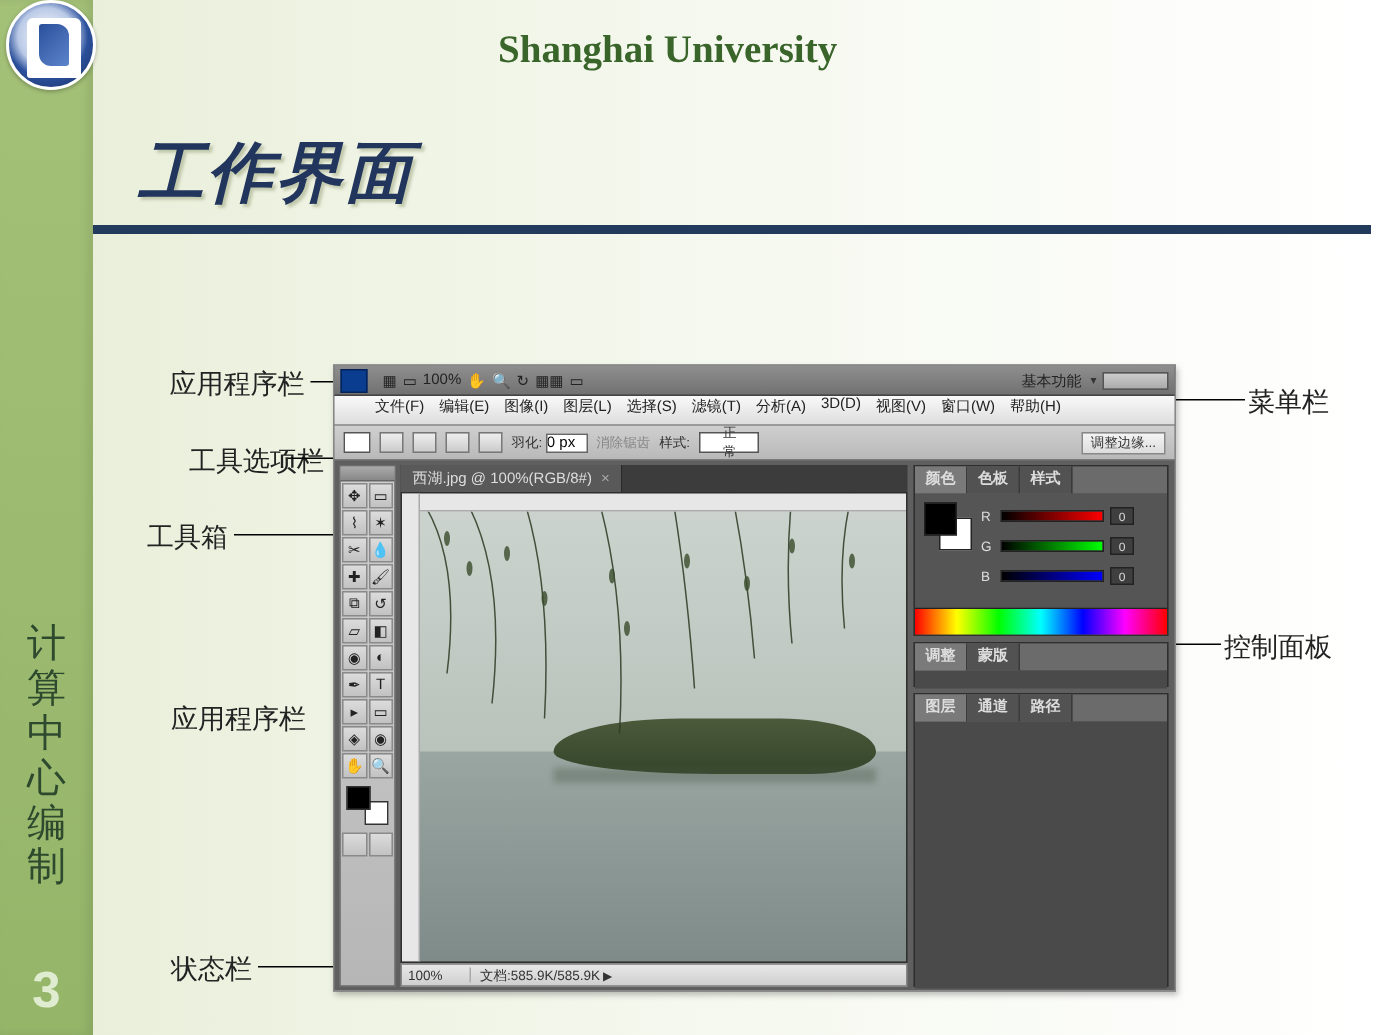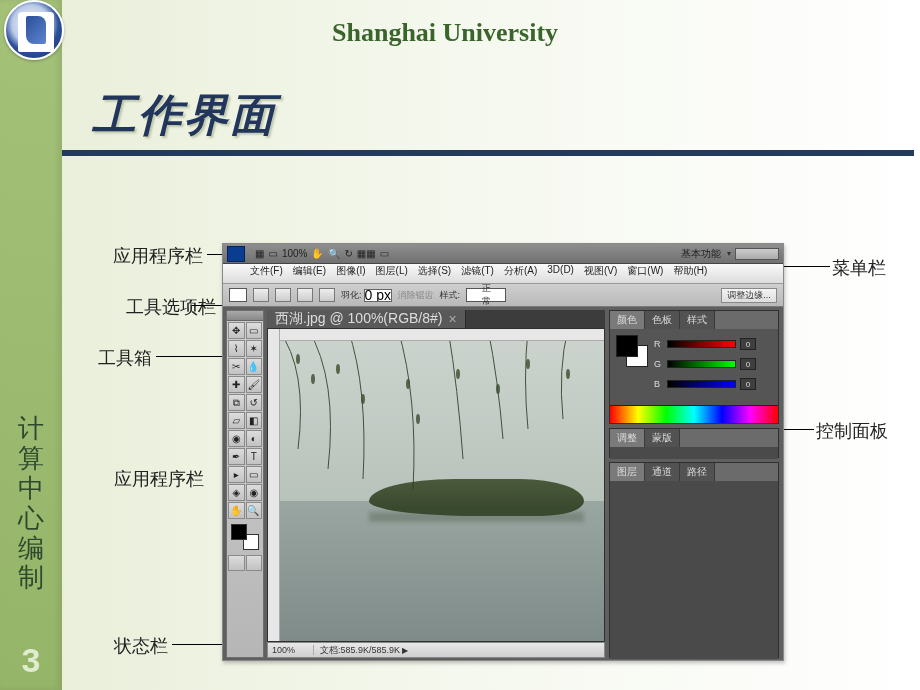--- a/index.html
+++ b/index.html
@@ -37,38 +37,38 @@
   
   
   .menu-bar { position: absolute; left: 0; top: 20px; right: 0; height: 20px; background: linear-gradient(#f9f9f9,#ddd); border-bottom: 1px solid #999; display: flex; align-items: flex-start; font-size: 10px; color: #222; padding-left: 22px; gap: 0; }
   .menu-bar span { padding: 0 5px; cursor: default; }
   
   
   .opt-bar { position: absolute; left: 0; top: 40px; right: 0; height: 23px; background: linear-gradient(#cfcfcf,#b9b9b9); border-bottom: 1px solid #7a7a7a; display: flex; align-items: center; font-size: 9px; color: #333; padding-left: 6px; gap: 6px; }
   .opt-bar .swatch { width:18px; height:14px; background:#fff; border:1px solid #555; }
   .opt-bar .chip { width:16px; height:14px; background: linear-gradient(#eee,#ccc); border:1px solid #777; }
   .opt-bar .feather { display:flex; align-items:center; gap:2px; }
-  .opt-bar .feather input { width:28px; height:13px; font-size:14px; border:1px solid #666; background:#fff; }
+  .opt-bar .feather input { width:28px; height:13px; font-size:10px; border:1px solid #666; background:#fff; }
   .opt-bar .dd { width:40px; height:14px; background:#fff; border:1px solid #555; font-size:9px; display:flex; align-items:center; padding:0 15px; }
   .opt-bar .refine { margin-left:auto; margin-right:6px; width:56px; height:15px; background: linear-gradient(#f4f4f4,#ddd); border:1px solid #888; display:flex; align-items:center; justify-content:center; }
   
   
   .toolbox { position: absolute; left: 3px; top: 66px; width: 38px; height: 348px; background: linear-gradient(#cfcfcf,#b6b6b6); border: 1px solid #6d6d6d; display: flex; flex-direction: column; }
   .toolbox .tool-head { height: 10px; background: linear-gradient(#aaa,#888); border-bottom:1px solid #666; }
   .tool-grid { display: grid; grid-template-columns: 1fr 1fr; grid-auto-rows: 17px; gap:1px; padding:1px; }
   .tool { background: linear-gradient(#dcdcdc,#c2c2c2); border:1px solid #8a8a8a; display:flex; align-items:center; justify-content:center; font-size:10px; color:#222; overflow:hidden; }
   .fgbg { position: relative; height: 30px; margin: 2px; }
   .fgbg .bg { position:absolute; right:2px; bottom:2px; width:16px; height:16px; background:#fff; border:1px solid #333; }
   .fgbg .fg { position:absolute; left:2px; top:2px; width:16px; height:16px; background:#000; border:1px solid #333; }
   .qm { height:18px; display:flex; gap:1px; padding:1px; }
   .qm .m { flex:1; background: linear-gradient(#dcdcdc,#c2c2c2); border:1px solid #8a8a8a; }
   
   
   .doc-tab { position: absolute; left: 44px; top: 66px; width: 338px; height: 18px; background: #3c3c3c; display:flex; align-items:center; }
-  .doc-tab .tab { height:18px; background:#595959; color:#ddd; font-size:14px; padding:0 8px; display:flex; align-items:center; border-right:1px solid #2a2a2a; }
+  .doc-tab .tab { height:18px; background:#595959; color:#ddd; font-size:10px; padding:0 8px; display:flex; align-items:center; border-right:1px solid #2a2a2a; }
   .doc-tab .tab .x { margin-left:6px; color:#aaa; }
   
   
   .canvas { position: absolute; left: 44px; top: 84px; width: 338px; height: 314px; background: #5a5a5a; border:1px solid #2f2f2f; overflow:hidden; }
   .sky { position:absolute; inset:0; height:58%; background: linear-gradient(#cdd4cf,#b7c2ba); }
   .water { position:absolute; left:0; right:0; top:55%; bottom:0; background: linear-gradient(#9aa6a2,#7f8b88); }
   .island { position:absolute; left:30%; right:6%; top:48%; height:12%; background: linear-gradient(#4b5a3b,#35452a); border-radius: 40% 30% 20% 50% / 60% 60% 40% 40%; }
   .island::after { content:""; position:absolute; left:0; right:0; bottom:-6px; height:10px; background: rgba(70,85,65,0.35); filter: blur(2px); }
   .leaves { position:absolute; }
   .rulers-h { position:absolute; left:0; top:0; right:0; height:12px; background:#e7e7e7; border-bottom:1px solid #aaa; }
@@ -76,21 +76,21 @@
   
   
   .status { position: absolute; left: 44px; top: 398px; width: 338px; height: 16px; background: linear-gradient(#e8e8e8,#cfcfcf); border:1px solid #888; display:flex; align-items:center; font-size:9px; color:#333; }
   .status .zoom { width:46px; padding-left:4px; border-right:1px solid #aaa; }
   .status .info { padding-left:6px; }
   .status .arrow { margin-left:2px; font-size:8px; }
   
   
   .panel { position:absolute; right:4px; background:#555; border:1px solid #2f2f2f; }
   .panel .tabs { height:18px; background:#6b6b6b; display:flex; font-size:10px; }
-  .panel .tabs span { padding:0 7px; line-height:18px; color:#ddd; background:#525252; border-right:1px solid #3a3a3a; }
+  .panel .tabs span { padding:0 7px; line-height:18px; color:#ddd; background:#525252; border-right:1px solid #3a3a3a;font-weight:bold; }
   .panel .tabs span.act { background:#7a7a7a; }
   
   .p-color { top:66px; width:170px; height:114px; }
   .color-body { position:relative; height:76px; background:#555; }
   .color-swatch { position:absolute; left:6px; top:8px; width:22px; height:22px; border:1px solid #222; }
   .color-swatch.fg2 { background:#000; top:6px; left:6px; z-index:2; }
   .color-swatch.bg2 { background:#fff; top:16px; left:16px; }
   .slider-row { position:absolute; left:44px; right:22px; height:14px; display:flex; align-items:center; gap:4px; }
   .slider-row .lab { width:9px; font-size:9px; color:#ddd; }
   .slider-row .track { flex:1; height:8px; border:1px solid #222; }

